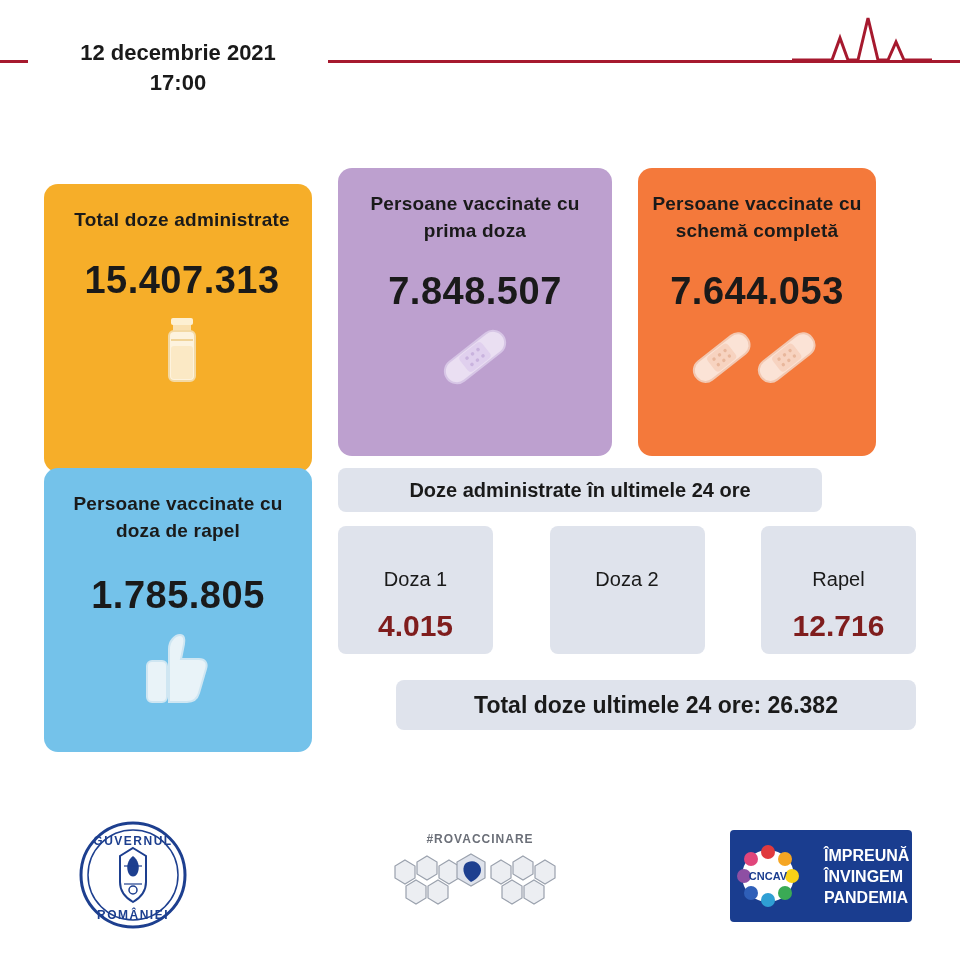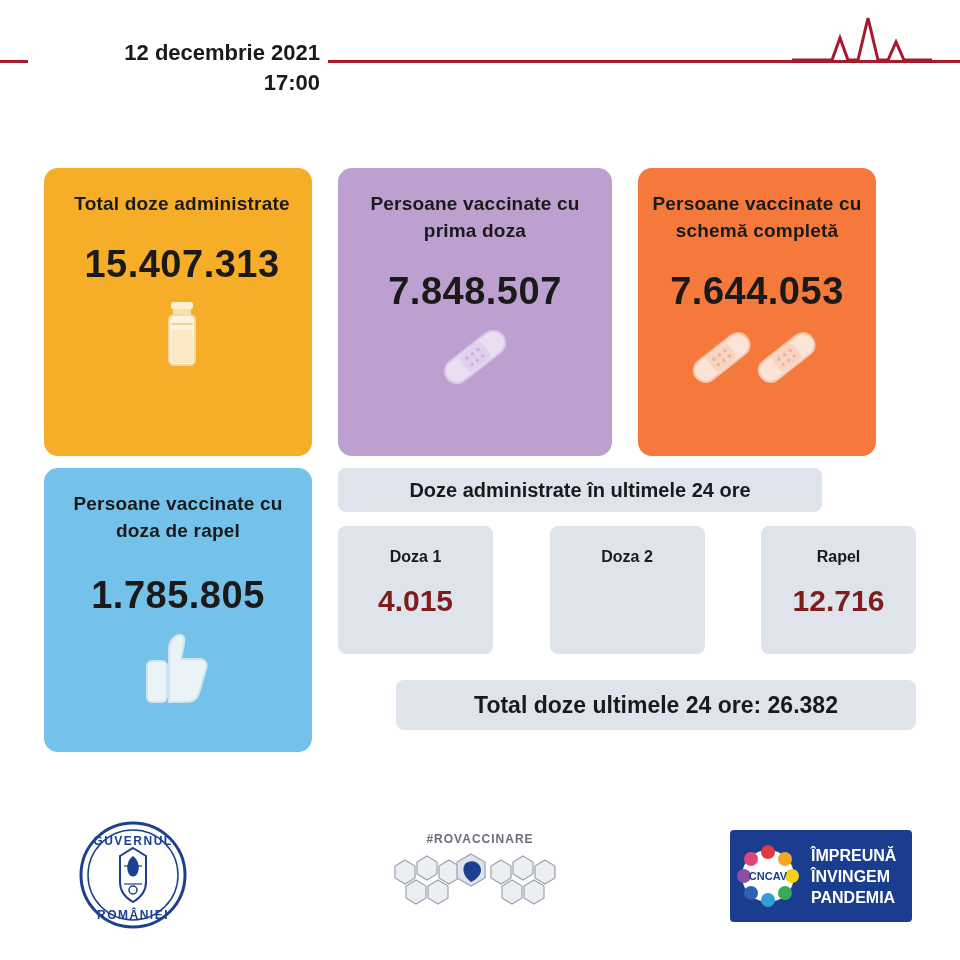--- a/index.html
+++ b/index.html
@@ -30,21 +30,21 @@
     width: 960px;
     height: 3px;
     background: #a6192e;
   }
   .header-date-box {
     position: absolute;
     top: 34px;
     left: 28px;
     width: 300px;
     background: #ffffff;
-    text-align: right;
+    text-align: center;
     padding: 4px 8px;
     box-sizing: border-box;
   }
   .header-date {
     font-size: 22px;
     font-weight: bold;
     color: #1a1a1a;
     line-height: 30px;
     white-space: nowrap;
   }
@@ -89,21 +89,21 @@
     font-weight: bold;
     color: #1a1a1a;
     margin-top: 26px;
     letter-spacing: 0.5px;
   }
   .card-icon {
     margin-top: 14px;
     height: 78px;
   }
 
-  #card-total   { left: 0px;   top: 0px;   width: 268px; height: 288px; background: #f6ae29; padding-left: 18px; }
+  #card-total   { left: 0px;   top: 16px;   width: 268px; height: 288px; background: #f6ae29; padding-left: 18px; }
   #card-dose1   { left: 294px; top: 0px;   width: 274px; height: 288px; background: #bda0cf; }
   #card-full    { left: 594px; top: 0px;   width: 238px; height: 288px; background: #f4793b; }
   #card-booster { left: 0px;   top: 300px; width: 268px; height: 284px; background: #74c2ea; }
 
   #card-booster .card-title { font-size: 19px; }
   #card-booster .card-value { margin-top: 30px; }
 
   
   .panel-24h {
     position: absolute;
@@ -135,23 +135,24 @@
   .panel-box {
     width: 155px;
     height: 128px;
     background: #dfe3ec;
     border-radius: 8px;
     text-align: center;
     box-sizing: border-box;
     padding-top: 22px;
   }
   .panel-box-label {
-    font-size: 16px;
-    font-weight: bold;
-    color: #1a1a1a;
+    font-size: 20px;
+    font-weight: normal;
+    color: #1a1a1a;
+    margin-top: 20px;
   }
   .panel-box-value {
     font-size: 30px;
     font-weight: bold;
     color: #7f1d1d;
     margin-top: 18px;
   }
   .panel-total {
     position: absolute;
     top: 212px;
@@ -216,21 +217,21 @@
     background: #1a3d8f;
     border-radius: 4px;
     display: flex;
     align-items: center;
   }
   .cncav-text {
     color: #ffffff;
     font-size: 16px;
     font-weight: bold;
     line-height: 21px;
-    margin-left: 5px;
+    margin-left: 18px;
     text-align: left;
   }
 </style>
 </head>
 <body>
 
 <div class="header">
   <div class="header-rule"></div>
   <svg class="header-ecg" viewBox="0 0 140 60">
     <polyline points="0,52 30,52 40,52 48,30 56,52 66,52 76,10 86,52 96,52 104,34 112,52 140,52" fill="none" stroke="#a6192e" stroke-width="3"></polyline>

